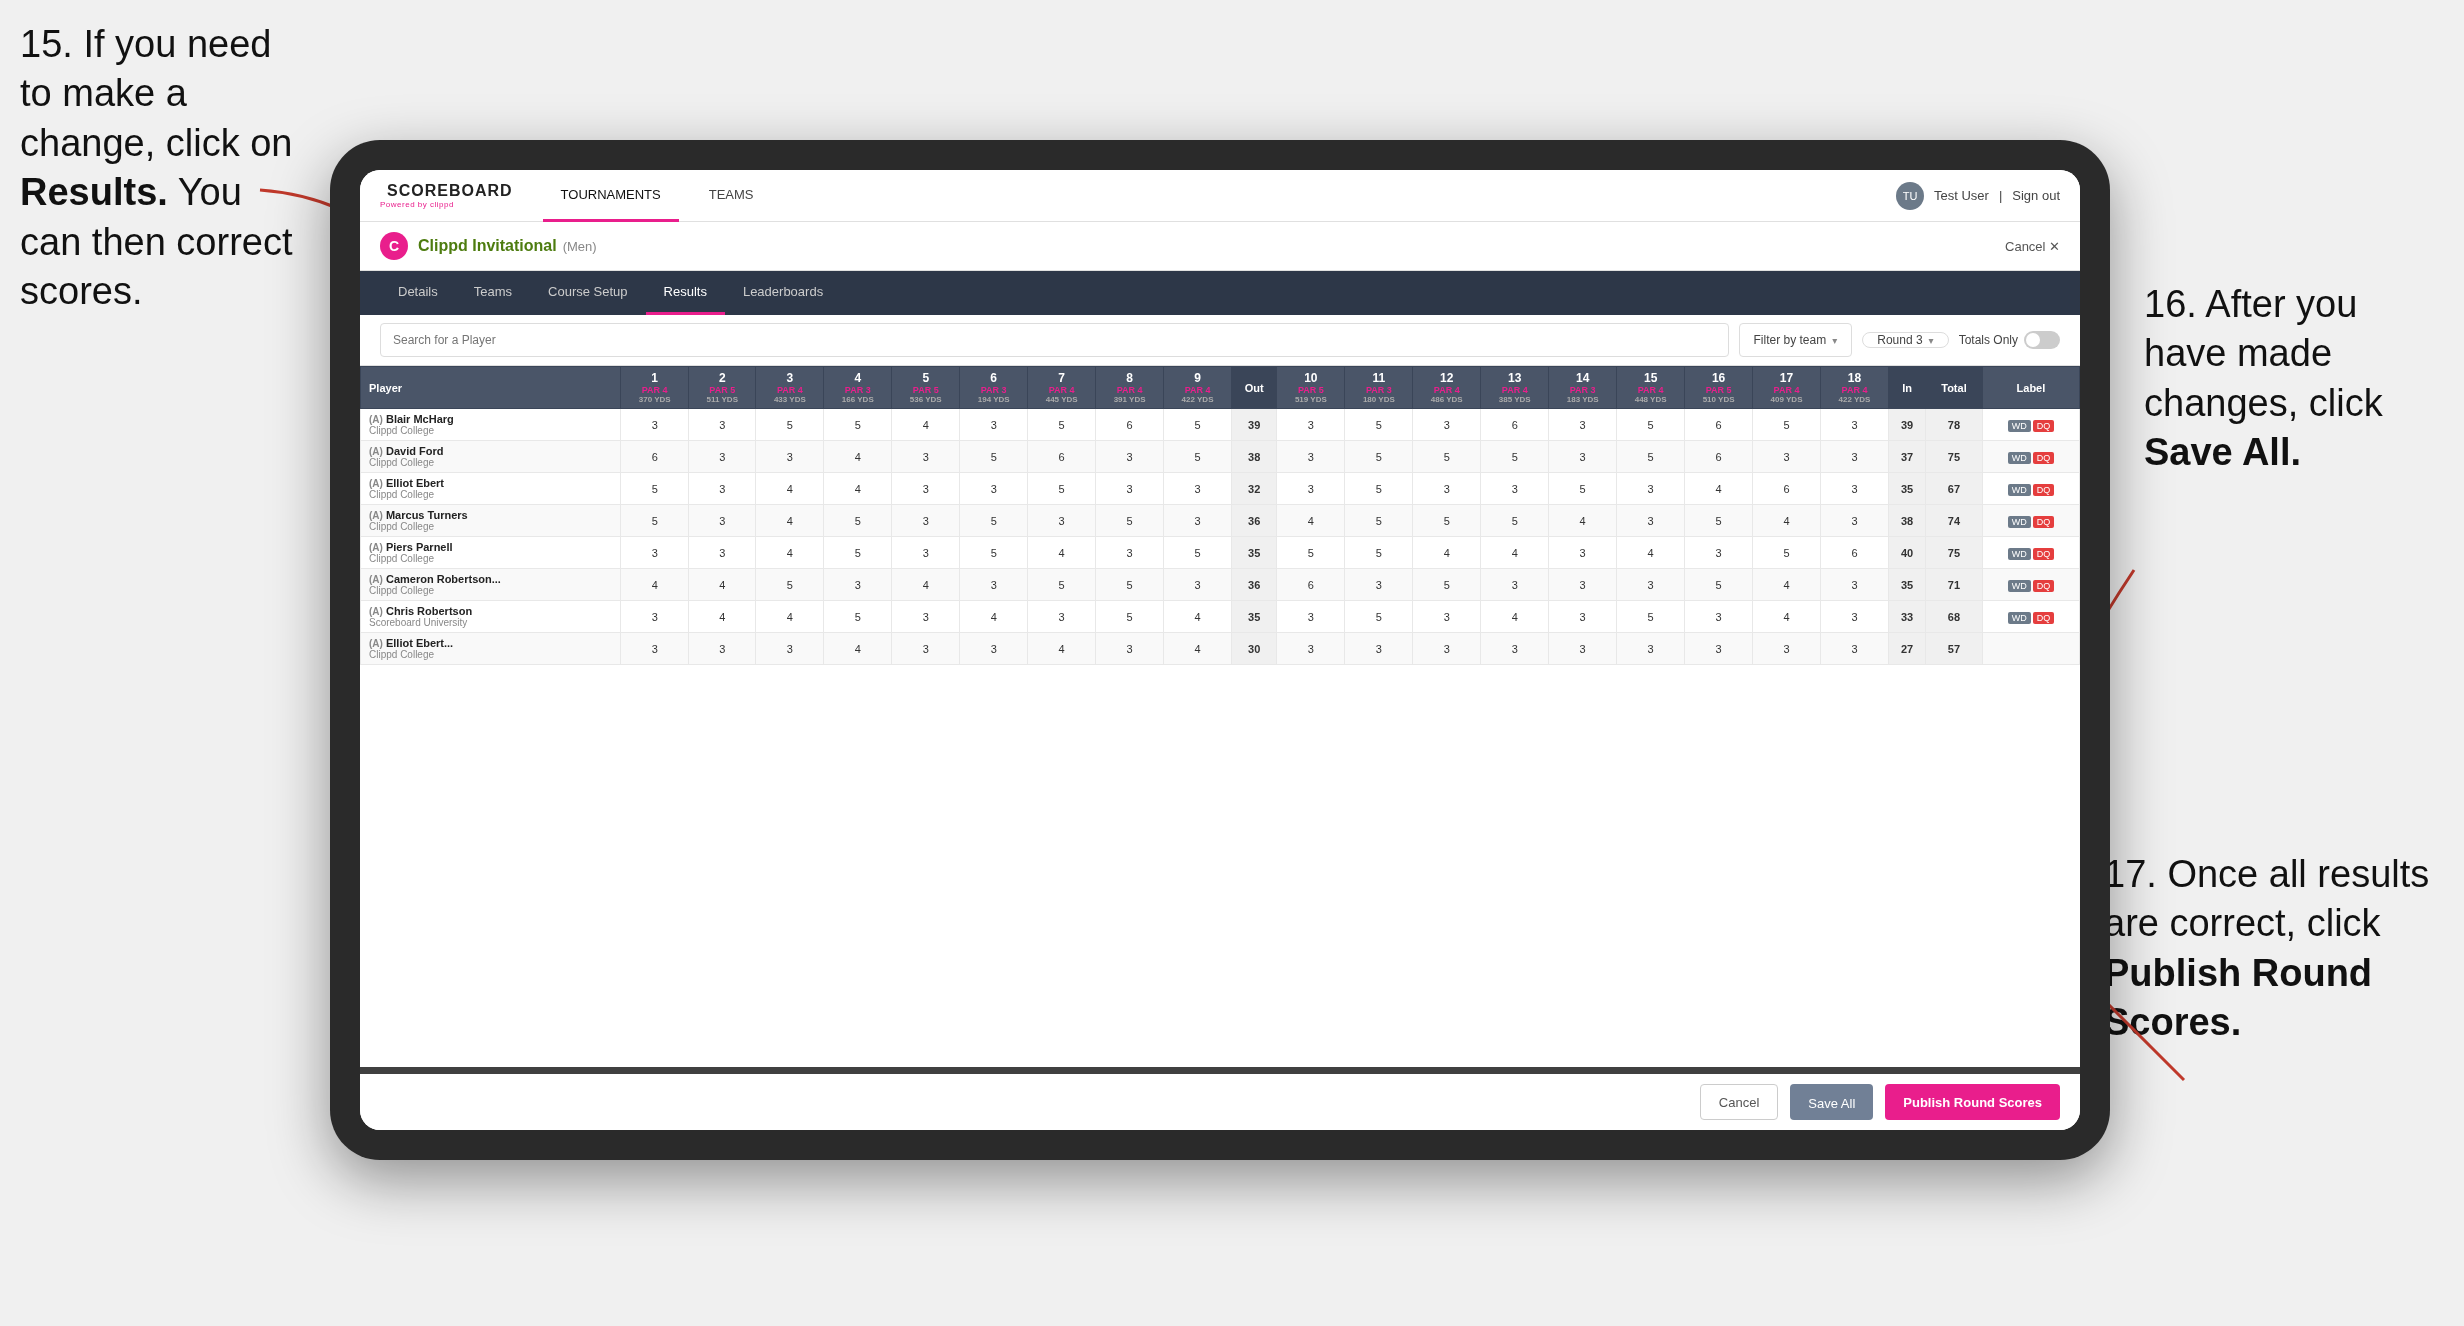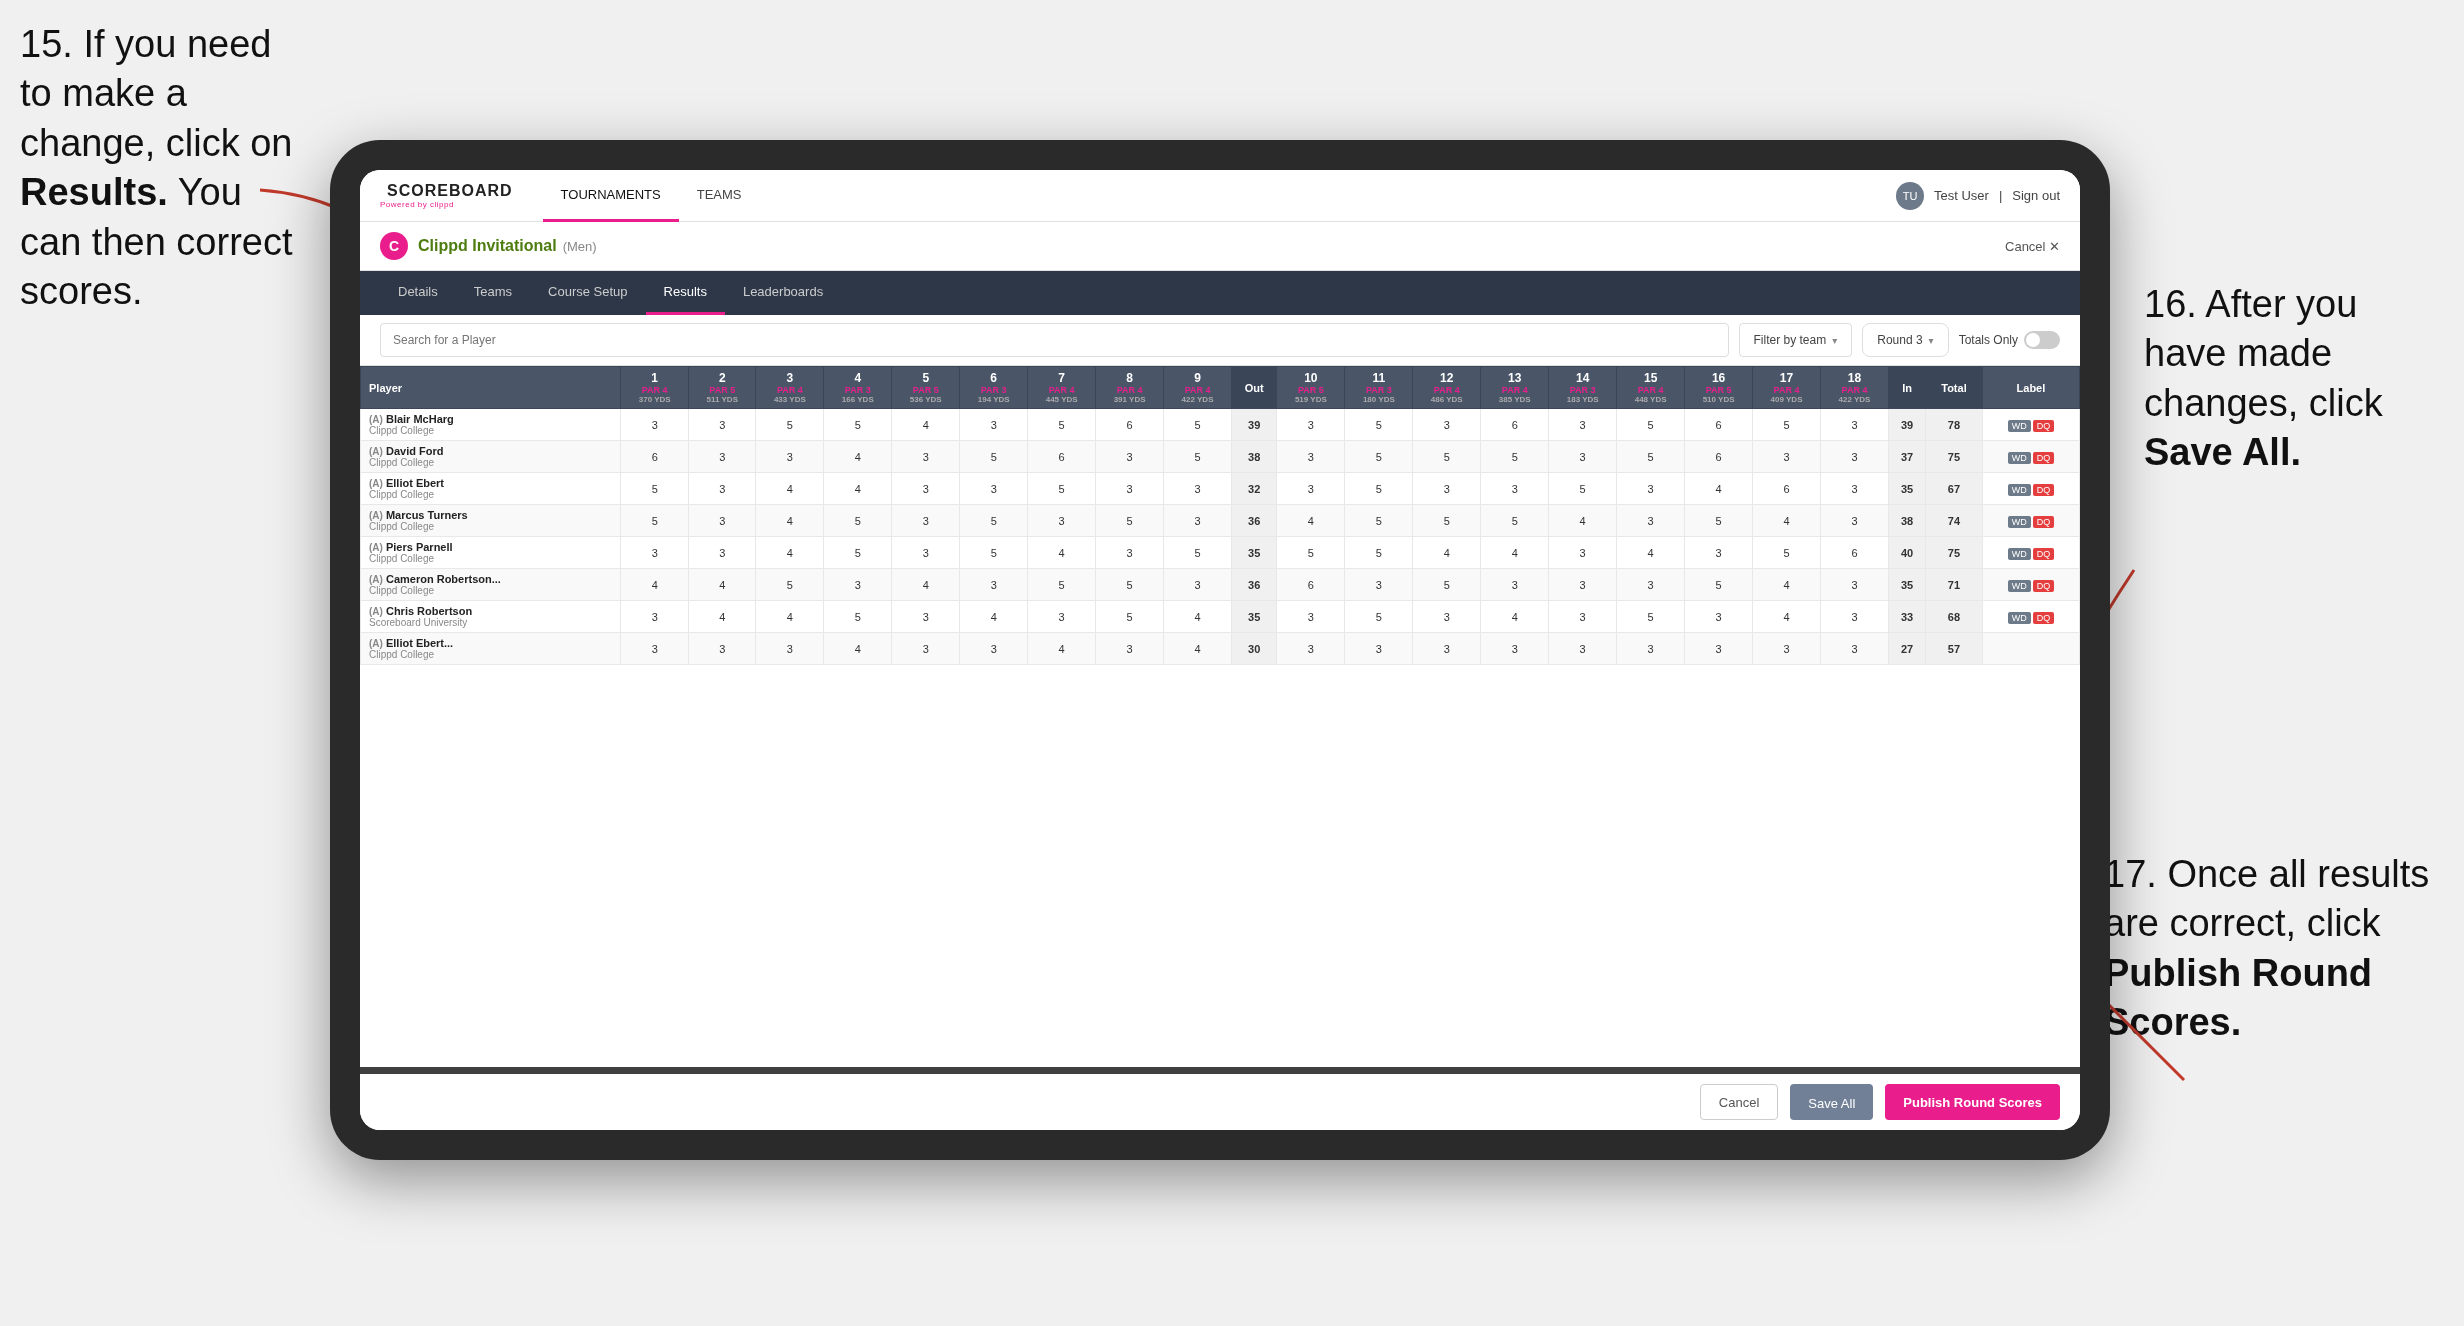--- a/index.html
+++ b/index.html
@@ -98,21 +98,21 @@
       color: #222;
       margin-left: 7px;
     }
     .logo-sub {
       font-size: 8px;
       color: #e91e8c;
       letter-spacing: 0.5px;
     }
     .nav-links {
       display: flex;
-      gap: 0;
+      gap: 12px;
       flex: 1;
     }
     .nav-link {
       padding: 0 18px;
       height: 52px;
       display: flex;
       align-items: center;
       font-size: 13px;
       font-weight: 500;
       color: #444;
@@ -231,21 +231,21 @@
       border-radius: 4px;
       font-size: 12px;
       color: #444;
       background: #fff;
       display: flex;
       align-items: center;
       gap: 6px;
       cursor: pointer;
     }
     .round-btn {
-      height: 34px;
+      height: 16px;
       padding: 0 14px;
       border: 1px solid #ddd;
       border-radius: 8px;
       font-size: 12px;
       color: #444;
       background: #fff;
       display: flex;
       align-items: center;
       gap: 6px;
       cursor: pointer;

